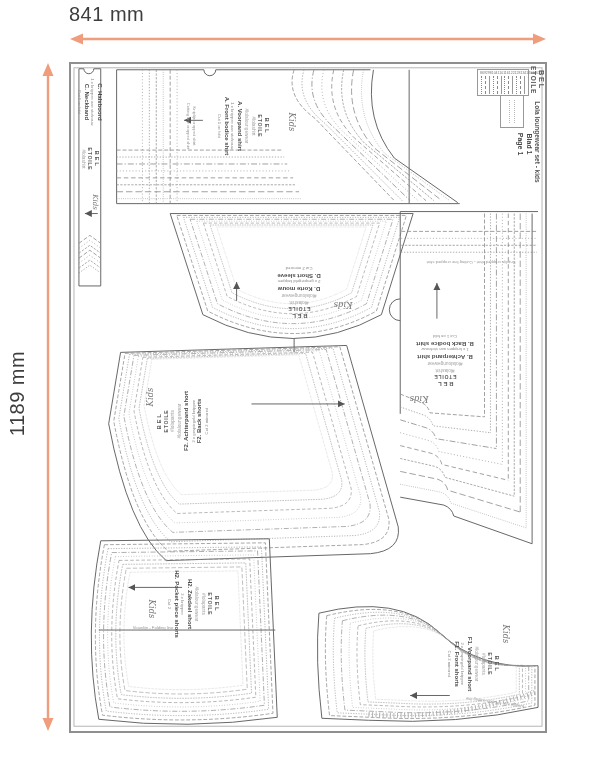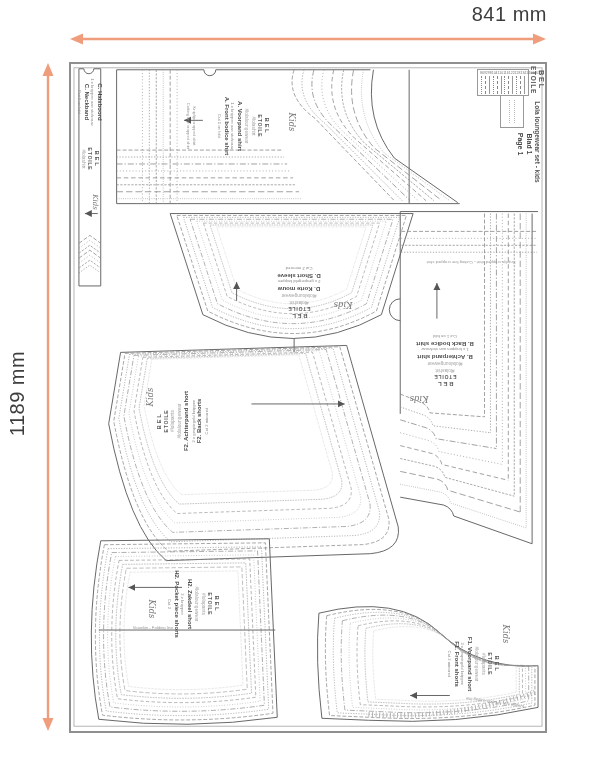--- a/index.html
+++ b/index.html
@@ -35,21 +35,21 @@
   .legend .smp i{width:0;height:100%}
   .smp i:nth-child(3n+1){border-left:1px dotted #888}
   .smp i:nth-child(3n+2){border-left:1px dashed #888}
   .smp i:nth-child(3n){border-left:1px solid #999}
   .notebox{position:absolute;left:429px;top:31px;width:24px;height:33px;border:1px solid #999;box-sizing:border-box}
   .notebox i{position:absolute;top:4px;bottom:4px;border-left:1px dotted #bbb}
 </style>
 </head>
 <body>
 
-<div class="dimlabel" style="position:absolute;left:69px;top:3px;width:478px;text-align:right">841 mm</div>
+<div class="dimlabel" style="position:absolute;left:69px;top:3px;width:478px;text-align:left">841 mm</div>
 <svg style="position:absolute;left:69px;top:31px;width:478px;height:16px" viewBox="0 0 478 16">
   <line x1="11" y1="8" x2="467" y2="8" stroke="#ef9d7c" stroke-width="2.4"></line>
   <path d="M1,8 L14,2.5 L14,13.5 Z" fill="#ef9d7c"></path>
   <path d="M477,8 L464,2.5 L464,13.5 Z" fill="#ef9d7c"></path>
 </svg>
 
 <div class="dimlabel" style="position:absolute;left:-28px;top:382px;width:90px;text-align:center;transform:rotate(-90deg)">1189 mm</div>
 <svg style="position:absolute;left:40px;top:62px;width:16px;height:670px" viewBox="0 0 16 670">
   <line x1="8" y1="11" x2="8" y2="659" stroke="#ef9d7c" stroke-width="2.4"></line>
   <path d="M8,1 L2.5,14 L13.5,14 Z" fill="#ef9d7c"></path>

